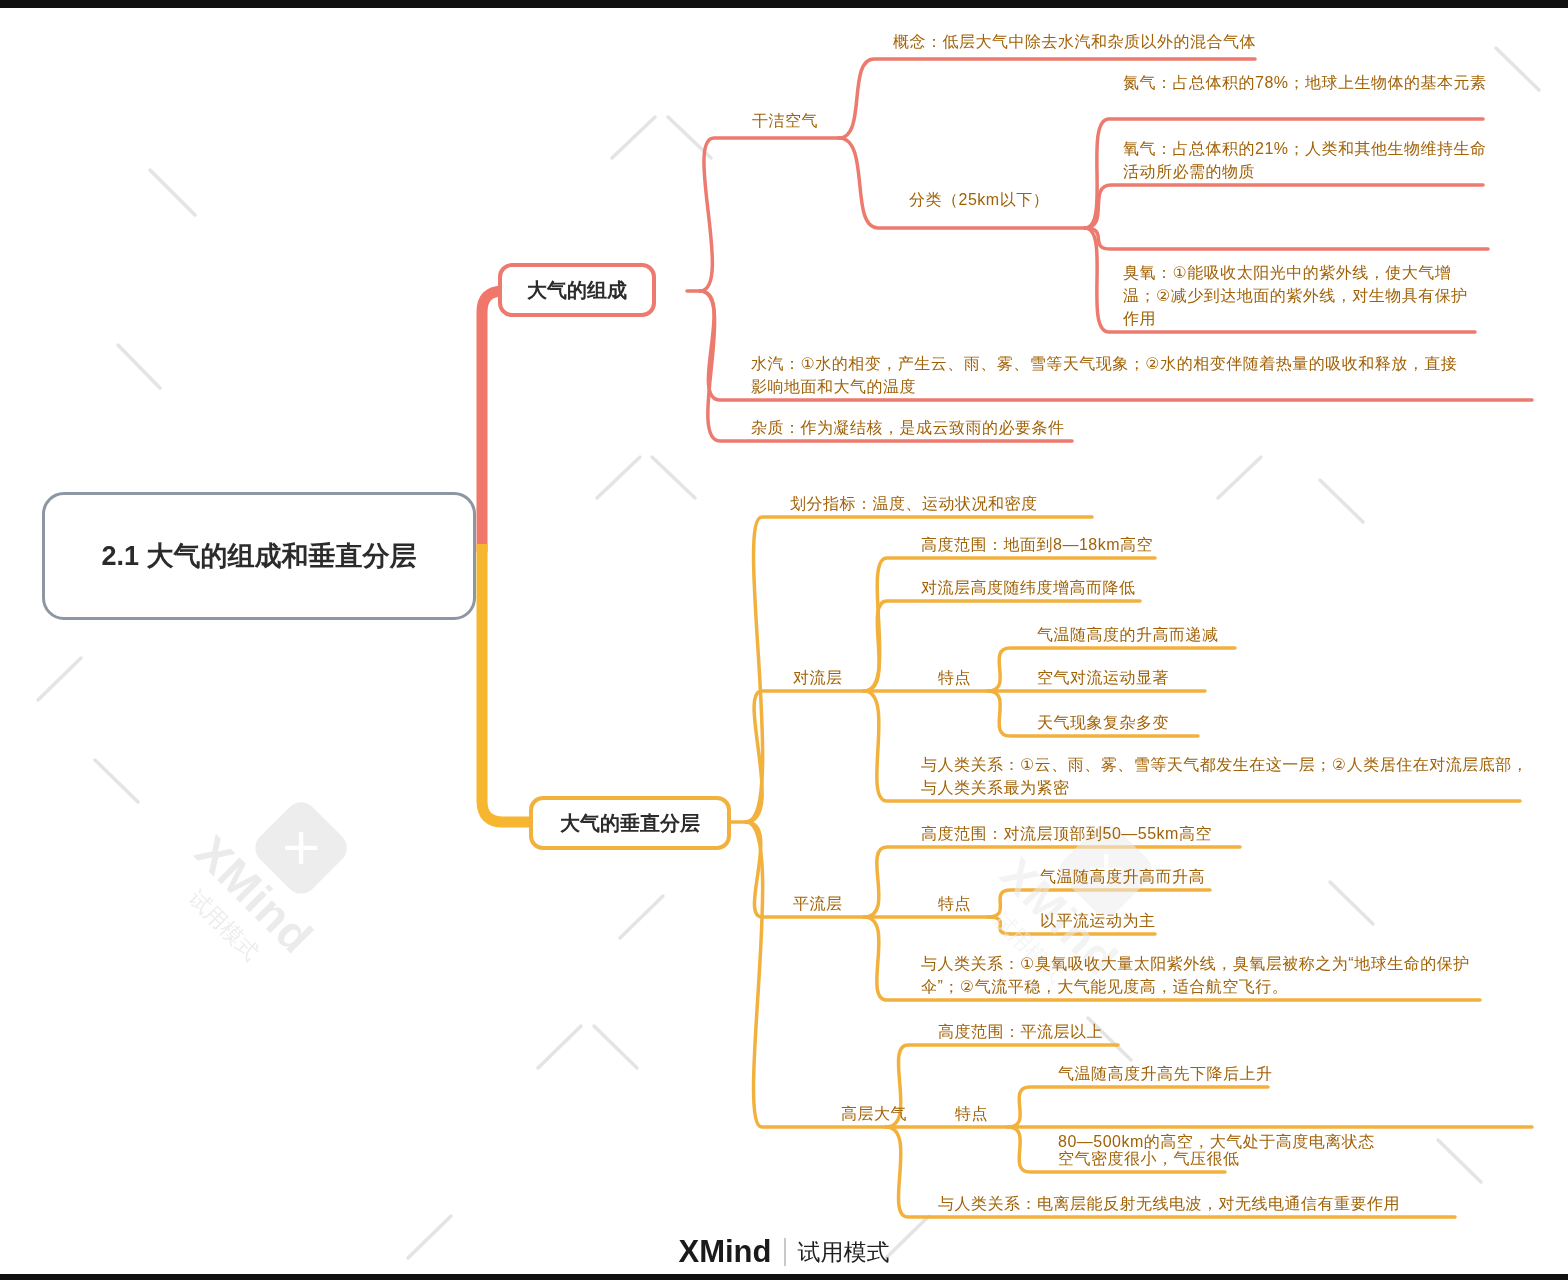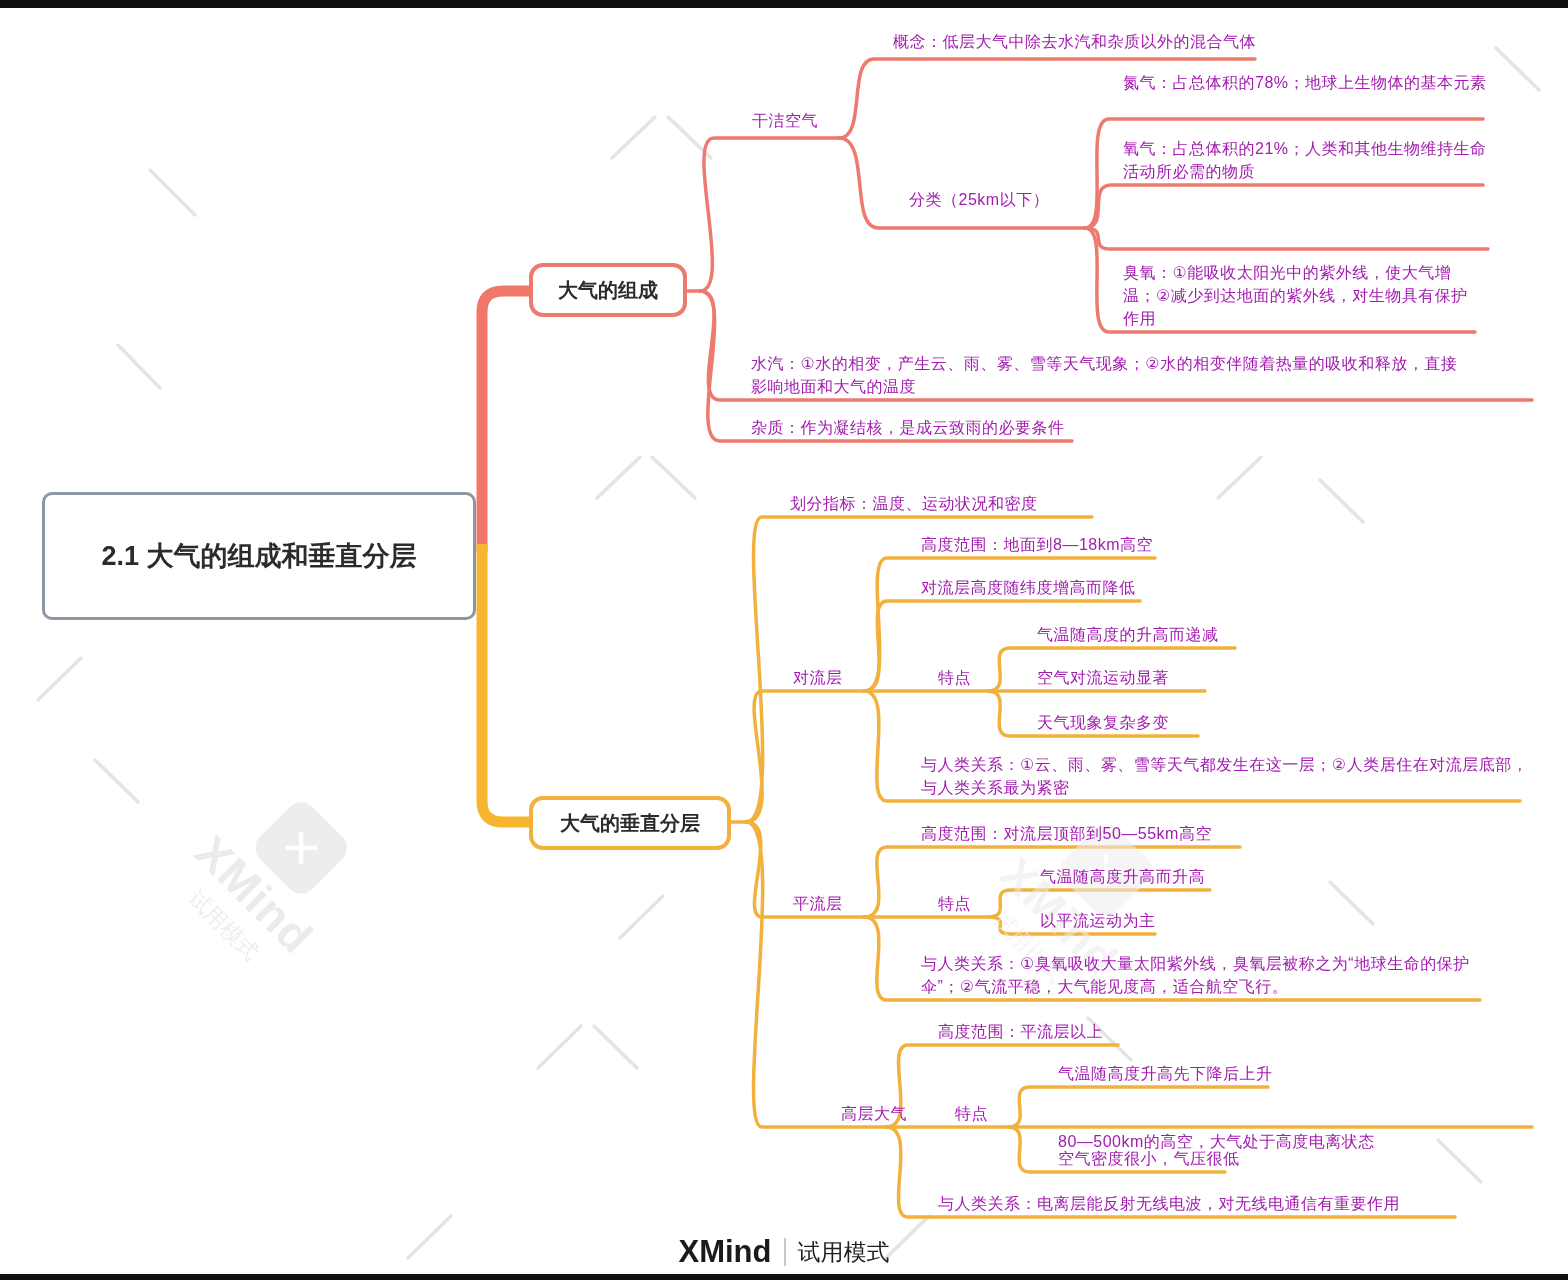--- a/index.html
+++ b/index.html
@@ -15,34 +15,34 @@
   #canvas{position:absolute;left:0;top:8px;width:1568px;height:1266px;}
 
   svg.lines{position:absolute;left:0;top:0;}
   .red-line{stroke:#EC7A6E;stroke-width:3.5;fill:none;stroke-linecap:round;}
   .red-trunk{stroke:#F0776A;stroke-width:11;fill:none;stroke-linecap:butt;}
   .yellow-line{stroke:#F2B13D;stroke-width:3.5;fill:none;stroke-linecap:round;}
   .yellow-trunk{stroke:#F7B62F;stroke-width:11;fill:none;stroke-linecap:butt;}
   .chevron{stroke:#e4e4e4;stroke-width:3.5;stroke-linecap:round;}
 
   .leaf{
-    position:absolute;font-size:16px;line-height:23px;color:#a21caf;
+    position:absolute;font-size:16px;line-height:23px;color:#a16207;
     letter-spacing:0.5px;white-space:normal;
   }
   .topic-box{
     position:absolute;background:#fff;display:flex;align-items:center;justify-content:center;
     text-align:center;font-weight:bold;color:#2b2b2b;box-sizing:border-box;
   }
   #root-box{
     left:42px;top:484px;width:434px;height:128px;
-    border:3px solid #8d96a3;border-radius:10px;
+    border:3px solid #8d96a3;border-radius:22px;
     font-size:27px;line-height:41px;padding:0 24px;
   }
   #branch1-box{
-    left:529px;top:255px;width:158px;height:54px;
+    left:498px;top:255px;width:158px;height:54px;
     border:4px solid #EC7A6E;border-radius:14px;font-size:20px;
   }
   #branch2-box{
     left:529px;top:788px;width:202px;height:54px;
     border:4px solid #F2B13D;border-radius:14px;font-size:20px;
   }
 
   .wm{position:absolute;transform:rotate(45deg);color:#ececec;text-align:center;pointer-events:none;}
   .wm-logo{
     width:74px;height:74px;background:#ededed;border-radius:16px;margin:0 auto 2px auto;

